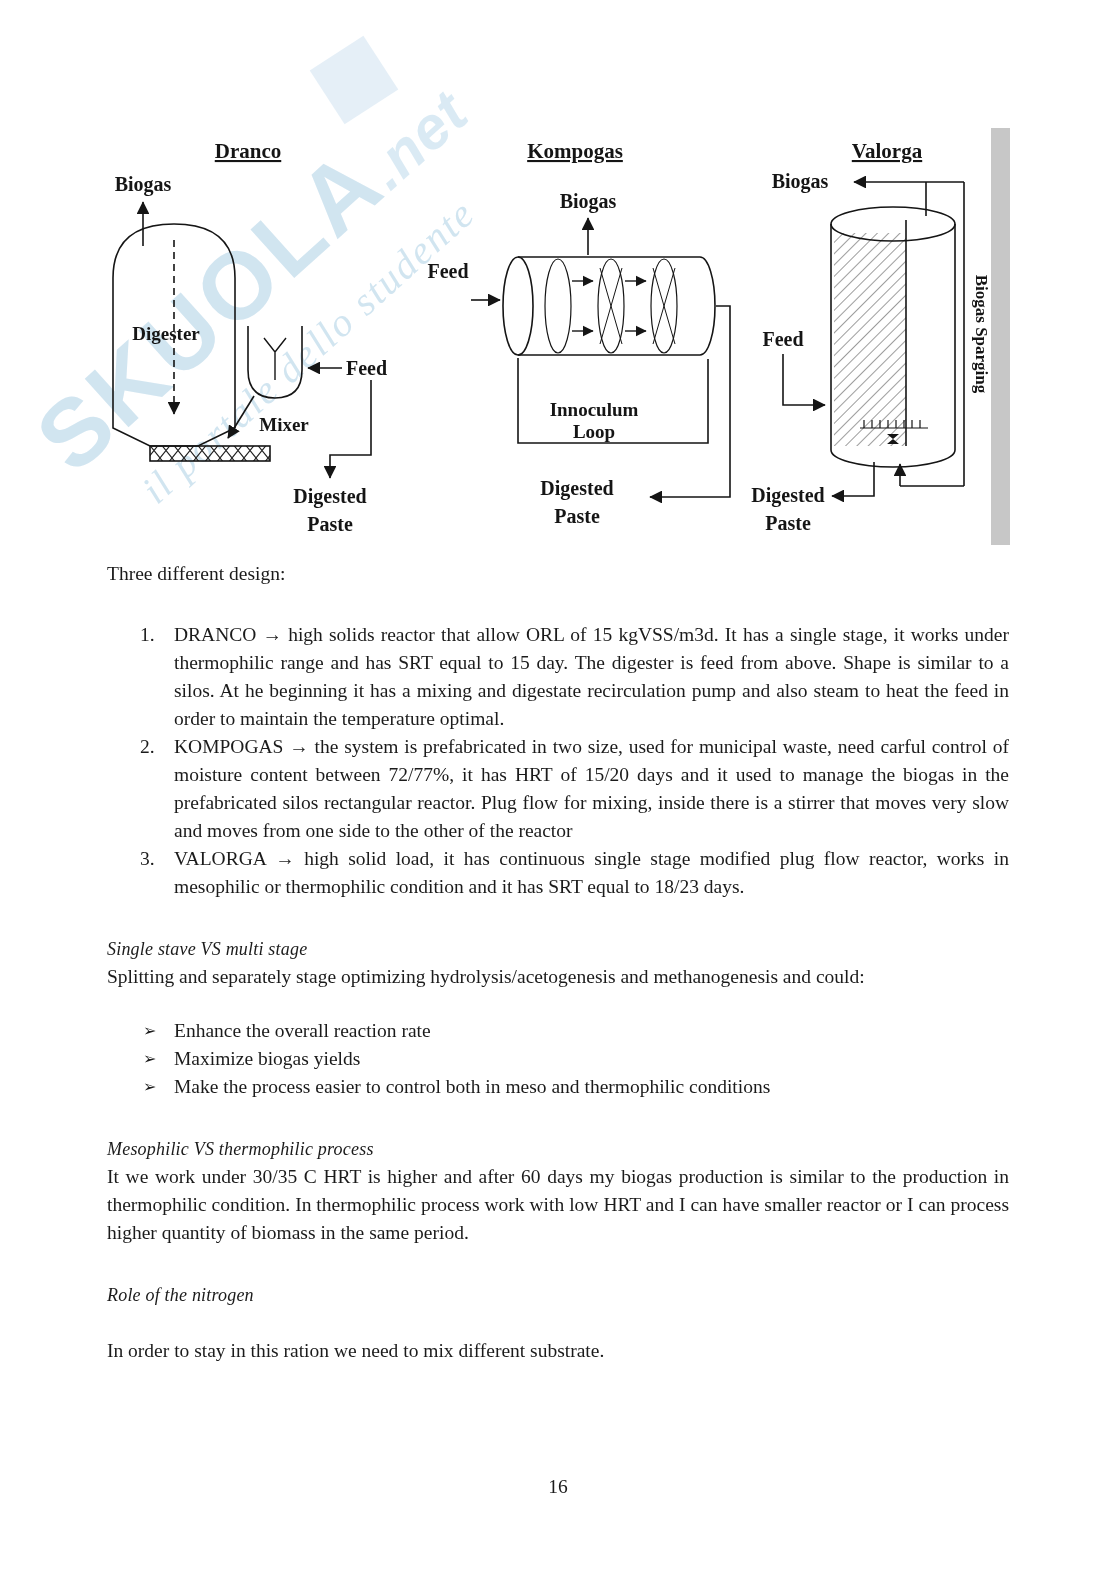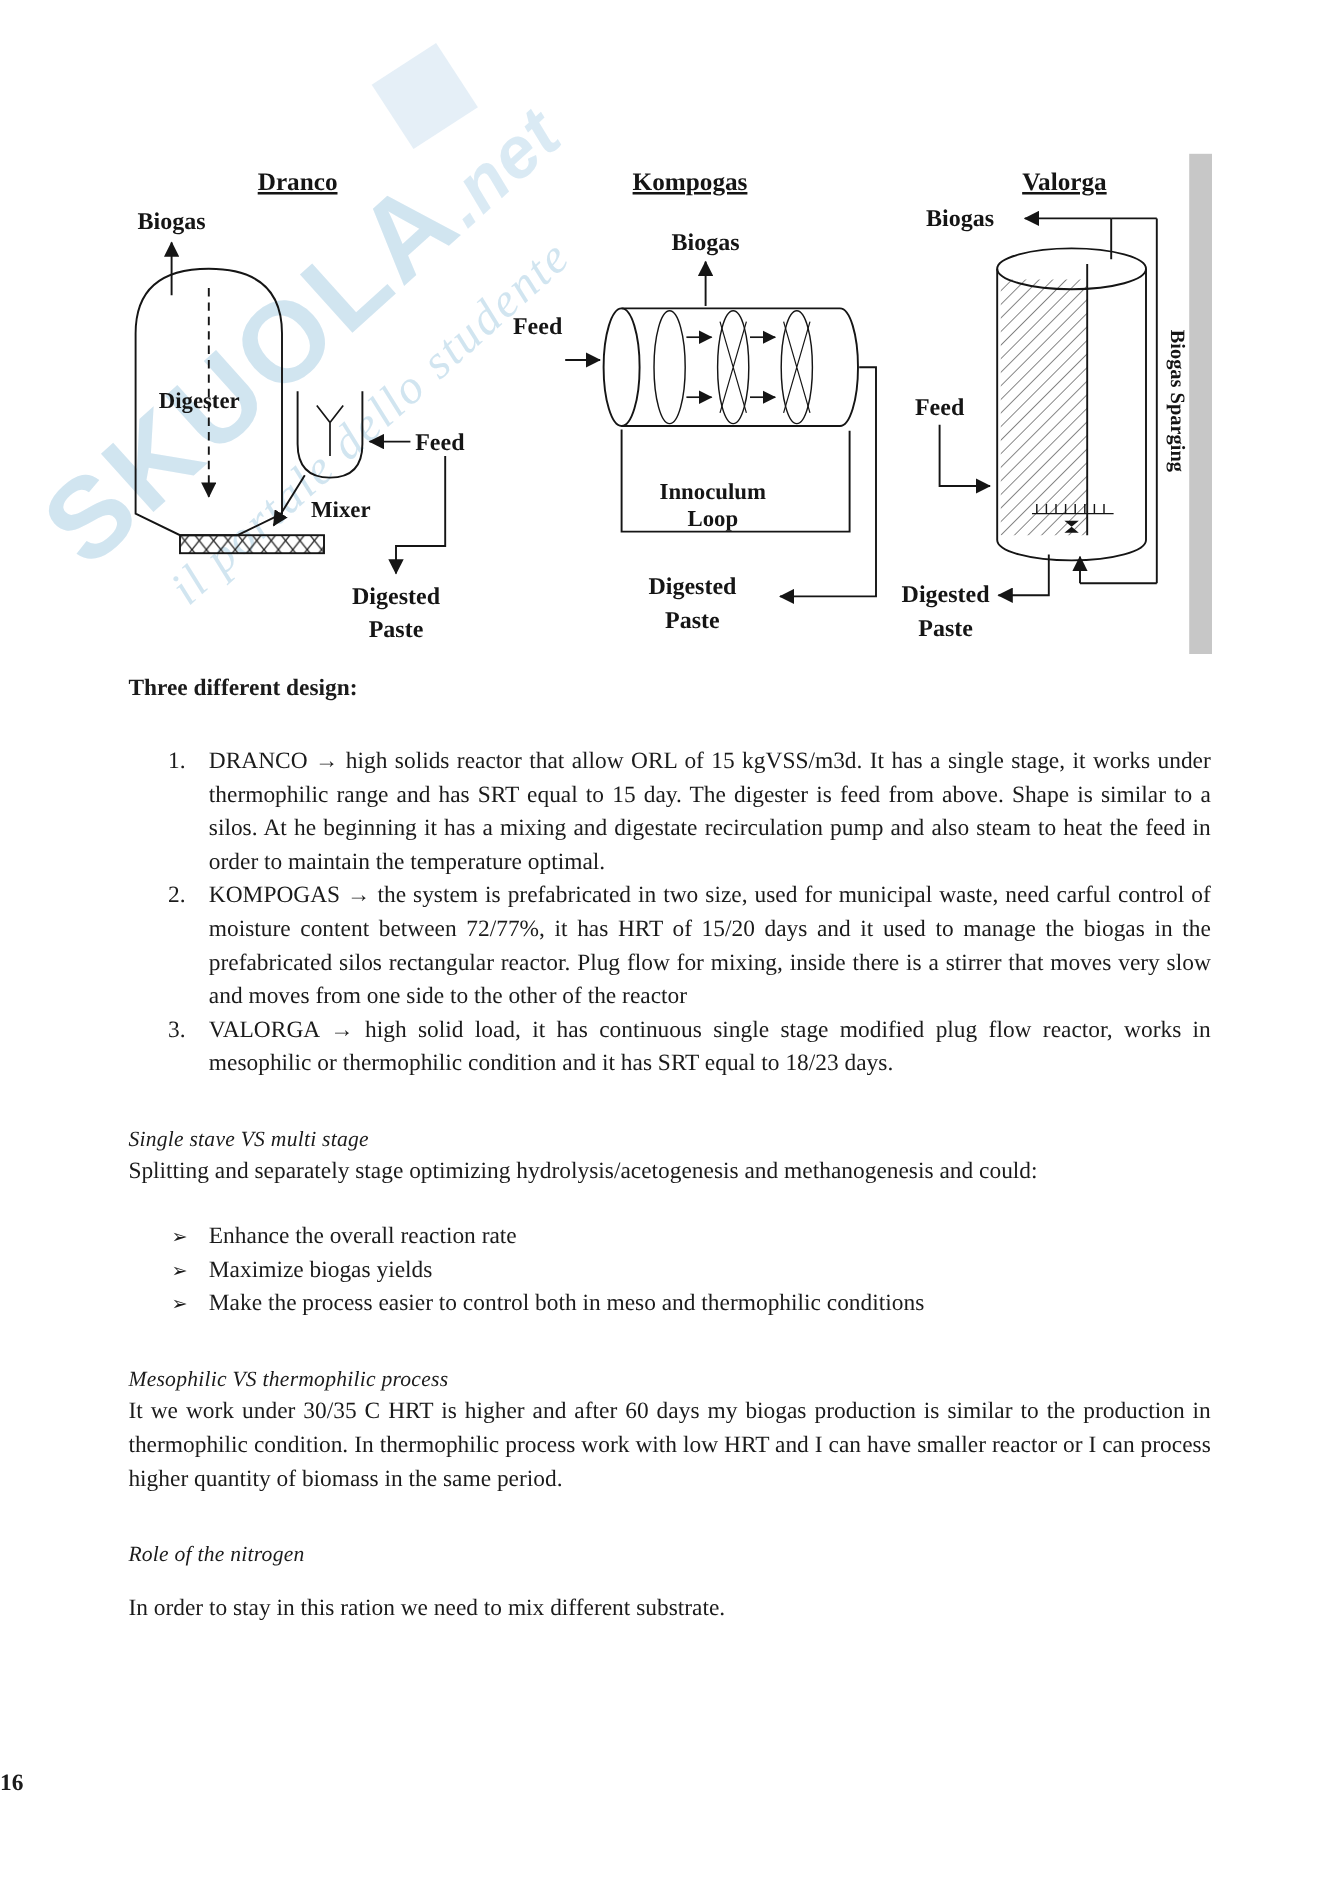--- a/index.html
+++ b/index.html
@@ -25,34 +25,34 @@
     left:322px; top:48px; width:64px; height:64px;
     background:#d3e5f1; opacity:.6; transform:rotate(57deg);
   }
   
   .figure { position:absolute; left:88px; top:128px; z-index:2; }
   .figure text { font-family:"Liberation Serif", serif; fill:#151515; stroke:none; }
   
   .content { position:absolute; left:107px; top:560px; width:902px; z-index:3;
              font-size:19.5px; line-height:28px; }
   .para { text-align:justify; }
-  .para.first { margin-top:0;font-weight:bold; }
+  .para.first { margin-top:0; }
   .designs { list-style:none; margin-top:33px; }
   .design { display:flex; }
   .design .num { flex:0 0 34px; margin-left:33px; }
   .design .txt { flex:1; text-align:justify; }
   .heading { font-style:italic; font-weight:normal; font-size:18px;
              letter-spacing:.2px; margin-top:34px; line-height:28px; }
   .bullets { list-style:none; margin-top:26px; }
   .bullets li { display:flex; line-height:28px; }
   .bullets .bullet { flex:0 0 31px; margin-left:36px; font-size:16px;
                      font-family:"DejaVu Sans", sans-serif; }
-  .last-para { margin-top:18px; }
+  .last-para { margin-top:28px; }
   .page-number { position:absolute; top:1476px; left:0; width:100%;
-                 text-align:left; font-size:19.5px; z-index:3;font-weight:bold; }
+                 text-align:center; font-size:19.5px; z-index:3; }
 </style>
 </head>
 <body>
 
 <div class="page">
 
   <div class="wm wm-brand">
     <span>SKUOLA</span><span class="wm-tld">.net</span>
   </div>
   <div class="wm wm-tagline">il portale dello studente</div>

